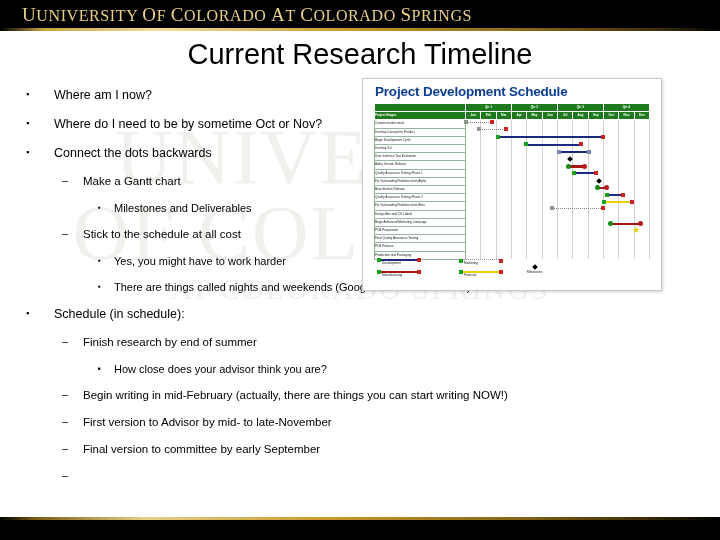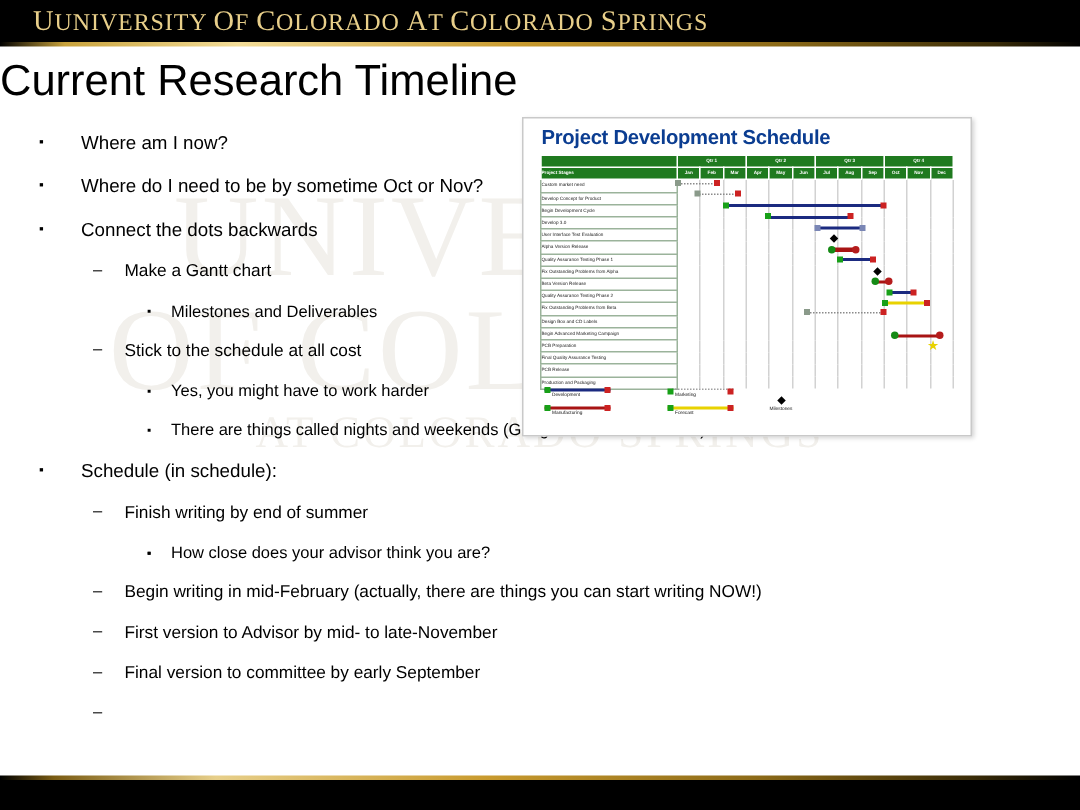--- a/index.html
+++ b/index.html
@@ -77,20 +77,21 @@
     width: 720px; height: 20px;
     background: #000000;
     z-index: 5;
   }
 
   
   #slide-title {
     position: absolute;
     left: 0; top: 38px;
     width: 720px;
+    text-align: center;
     font-size: 29px;
     color: #000000;
     z-index: 3;
     white-space: nowrap;
   }
 
   
   #content {
     position: absolute;
     left: 0; top: 88px;
@@ -131,21 +132,21 @@
     padding-left: 114px;
     font-size: 11px;
     line-height: 13px;
     margin-bottom: 13px;
   }
   .lvl3 .mark { left: 98px; top: -1px; font-size: 8px; }
 
   
   #gantt {
     position: absolute;
-    left: 348px; top: 78px;
+    left: 362px; top: 78px;
     width: 298px; height: 211px;
     background: #ffffff;
     border: 1px solid #c9c9c9;
     box-shadow: 1px 1px 3px rgba(0,0,0,0.18);
     z-index: 4;
     overflow: hidden;
   }
   #gantt-title {
     position: absolute;
     left: 12px; top: 5px;
@@ -309,21 +310,21 @@
     <div class="bullet lvl3">
       <span class="mark">▪</span>
       <span class="txt">There are things called nights and weekends (Google them for more info)</span>
     </div>
     <div class="bullet lvl1">
       <span class="mark">▪</span>
       <span class="txt">Schedule (in schedule):</span>
     </div>
     <div class="bullet lvl2">
       <span class="mark">–</span>
-      <span class="txt">Finish writing by end of summer</span>
+      <span class="txt">Finish research by end of summer</span>
     </div>
     <div class="bullet lvl3">
       <span class="mark">▪</span>
     </div>
     <div class="bullet lvl3">
       <span class="mark">▪</span>
       <span class="txt">How close does your advisor think you are?</span>
     </div>
     <div class="bullet lvl2">
       <span class="mark">–</span>

